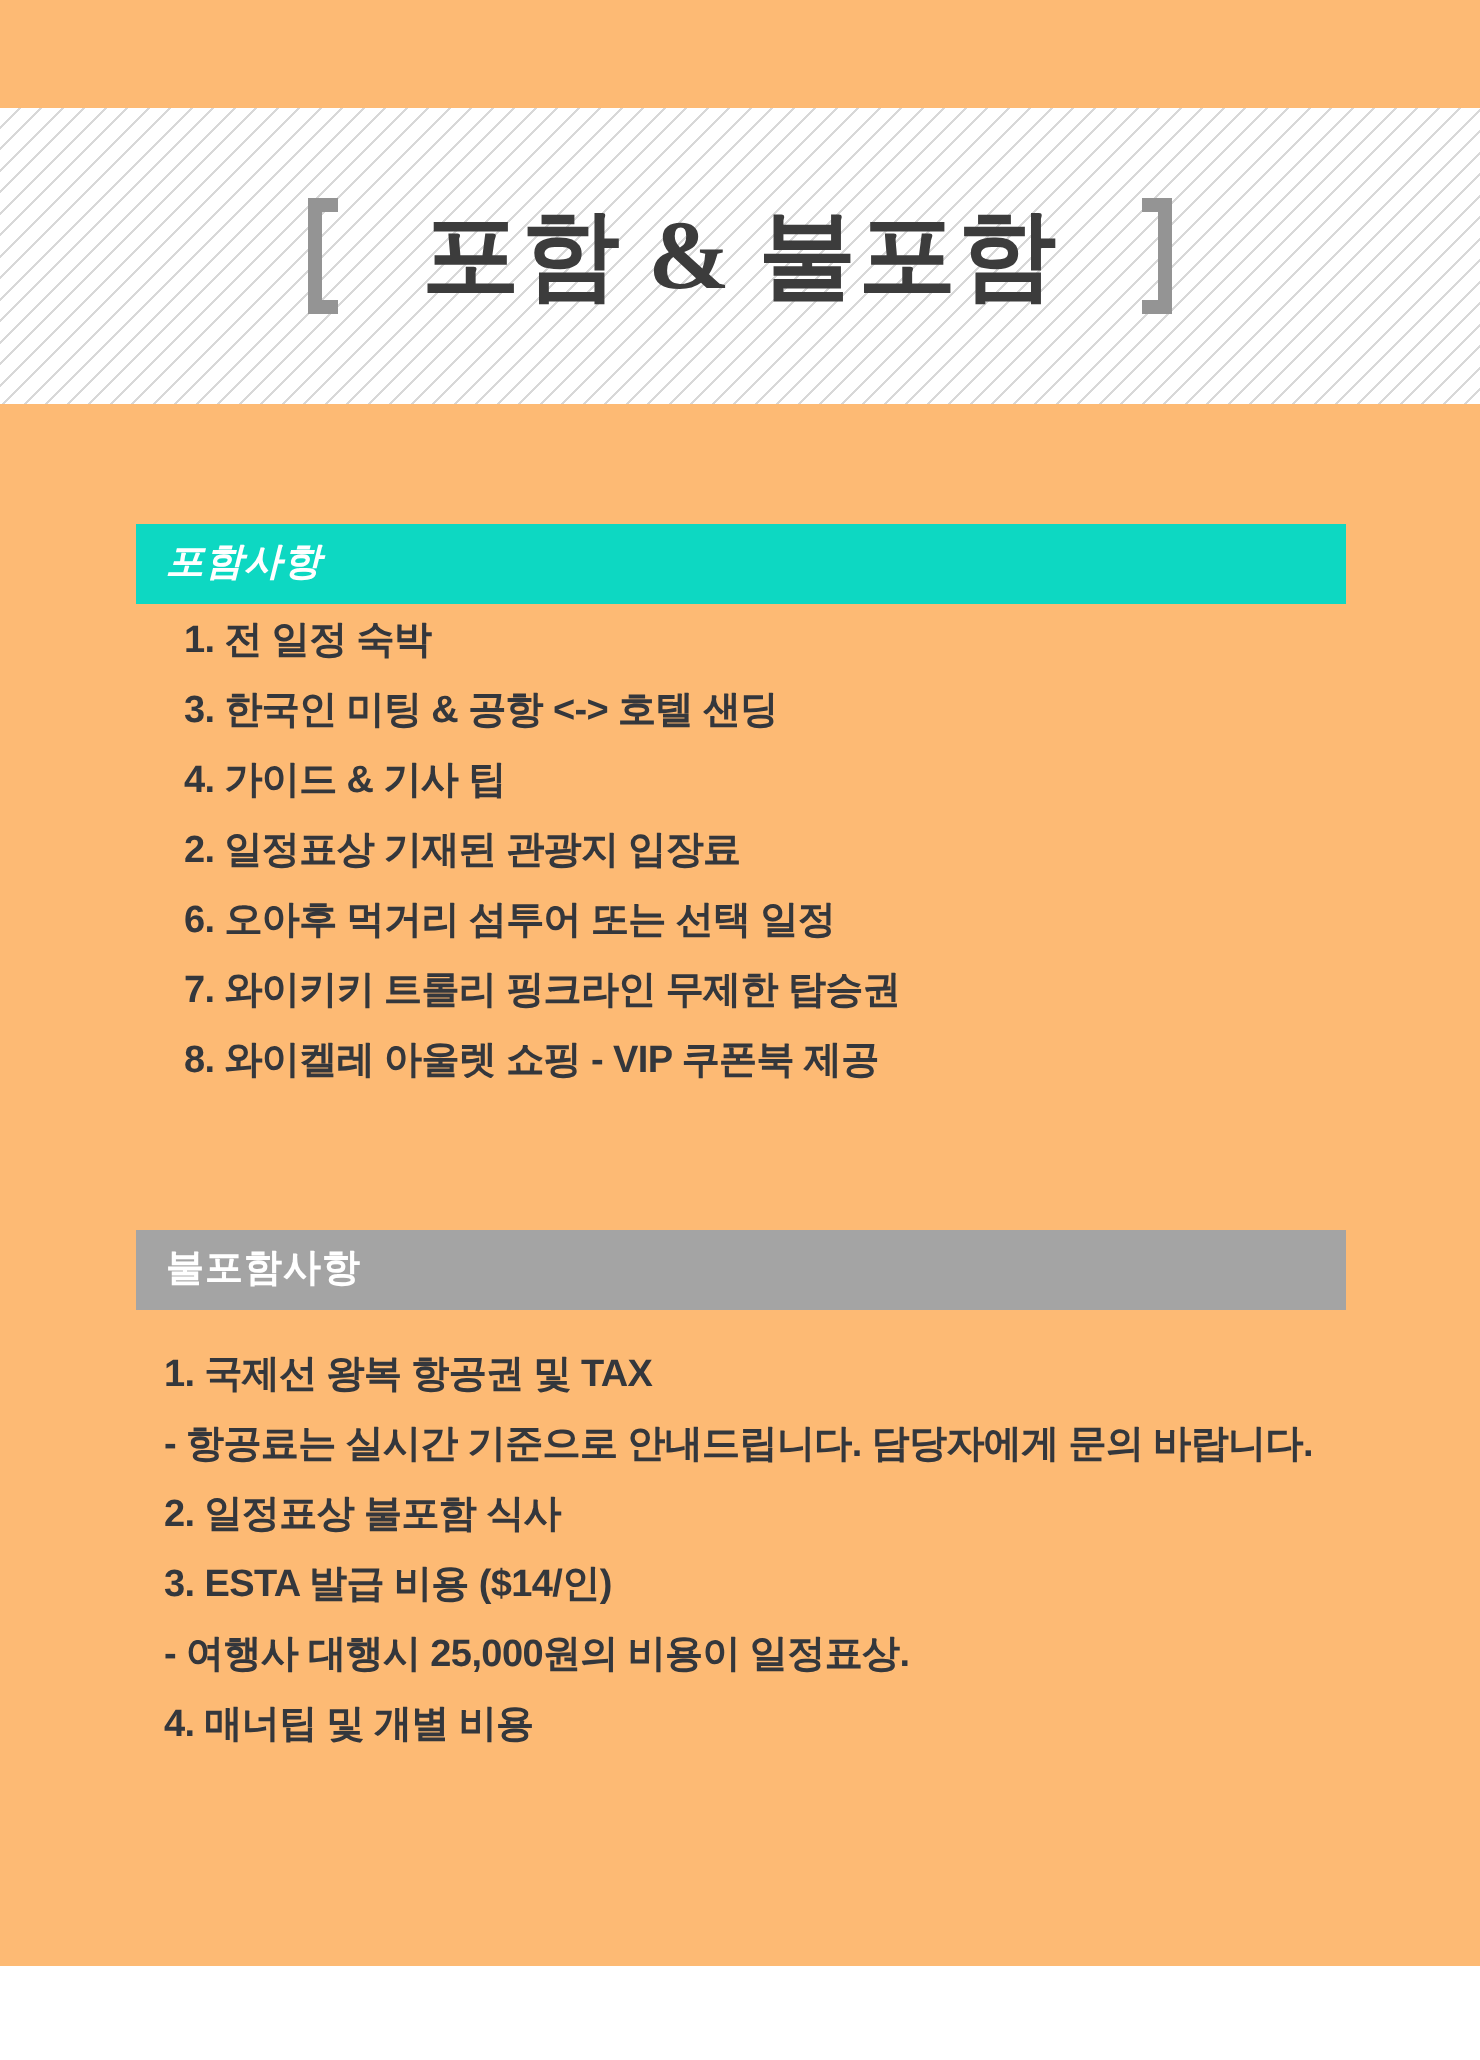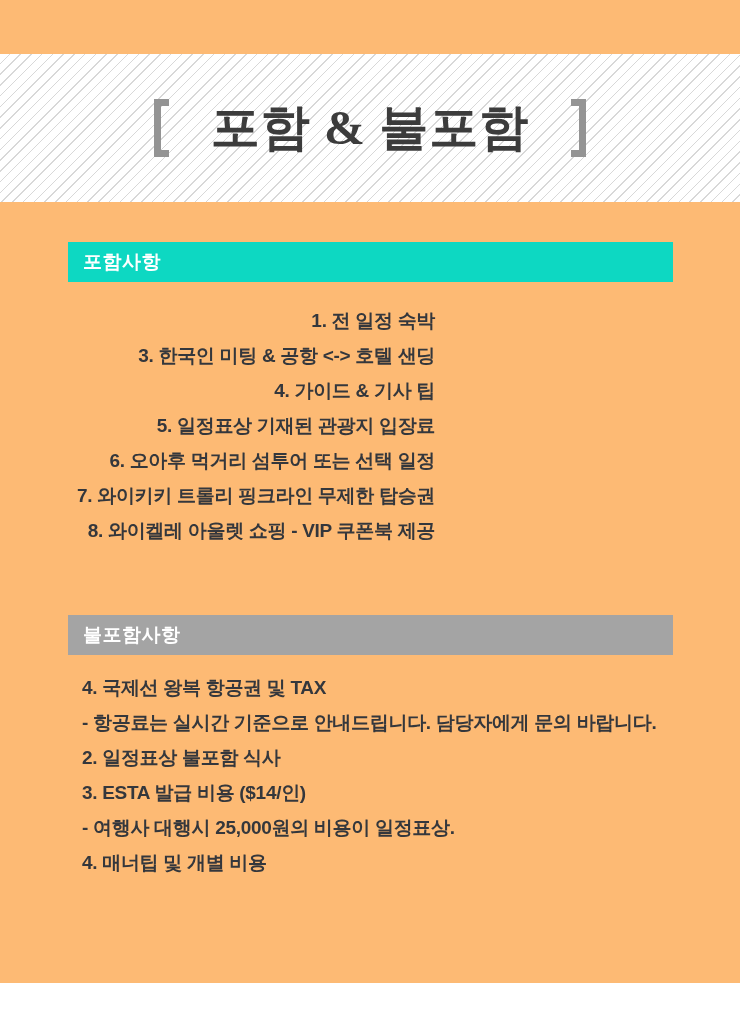--- a/index.html
+++ b/index.html
@@ -70,37 +70,37 @@
     width: 605px;
     height: 40px;
     box-sizing: border-box;
     color: #ffffff;
     font-size: 19px;
     font-weight: 700;
     line-height: 40px;
     padding-left: 15px;
     letter-spacing: 0.5px;
   }
-  .section-header.included { top: 242px; background: #0dd8c2; }
+  .section-header.included { top: 262px; background: #0dd8c2; font-style: italic; }
   .section-header.excluded { top: 615px; background: #a4a4a4; }
 
   
   .list {
     position: absolute;
     color: #34373c;
     font-size: 19px;
     font-weight: 700;
     letter-spacing: -0.3px;
   }
   .list .line {
     height: 35px;
     line-height: 35px;
     white-space: nowrap;
   }
-  .list.included { left: 77px; top: 303px; text-align: right; }
+  .list.included { left: 92px; top: 303px; }
   .list.excluded { left: 82px; top: 670px; }
 </style>
 </head>
 <body>
 
 <div class="page">
 
   <div class="banner">
     <div class="banner-title-row">
       <div class="bracket left"></div>
@@ -108,30 +108,30 @@
       <div class="bracket right"></div>
     </div>
   </div>
 
   <div class="section-header included">포함사항</div>
 
   <div class="list included">
     <div class="line">1. 전 일정 숙박</div>
     <div class="line">3. 한국인 미팅 &amp; 공항 &lt;-&gt; 호텔 샌딩</div>
     <div class="line">4. 가이드 &amp; 기사 팁</div>
-    <div class="line">5. 일정표상 기재된 관광지 입장료</div>
+    <div class="line">2. 일정표상 기재된 관광지 입장료</div>
     <div class="line">6. 오아후 먹거리 섬투어 또는 선택 일정</div>
     <div class="line">7. 와이키키 트롤리 핑크라인 무제한 탑승권</div>
     <div class="line">8. 와이켈레 아울렛 쇼핑 - VIP 쿠폰북 제공</div>
   </div>
 
   <div class="section-header excluded">불포함사항</div>
 
   <div class="list excluded">
-    <div class="line">4. 국제선 왕복 항공권 및 TAX</div>
+    <div class="line">1. 국제선 왕복 항공권 및 TAX</div>
     <div class="line">- 항공료는 실시간 기준으로 안내드립니다. 담당자에게 문의 바랍니다.</div>
     <div class="line">2. 일정표상 불포함 식사</div>
     <div class="line">3. ESTA 발급 비용 ($14/인)</div>
     <div class="line">- 여행사 대행시 25,000원의 비용이 일정표상.</div>
     <div class="line">4. 매너팁 및 개별 비용</div>
   </div>
 
 </div>
 
 </body></html>

